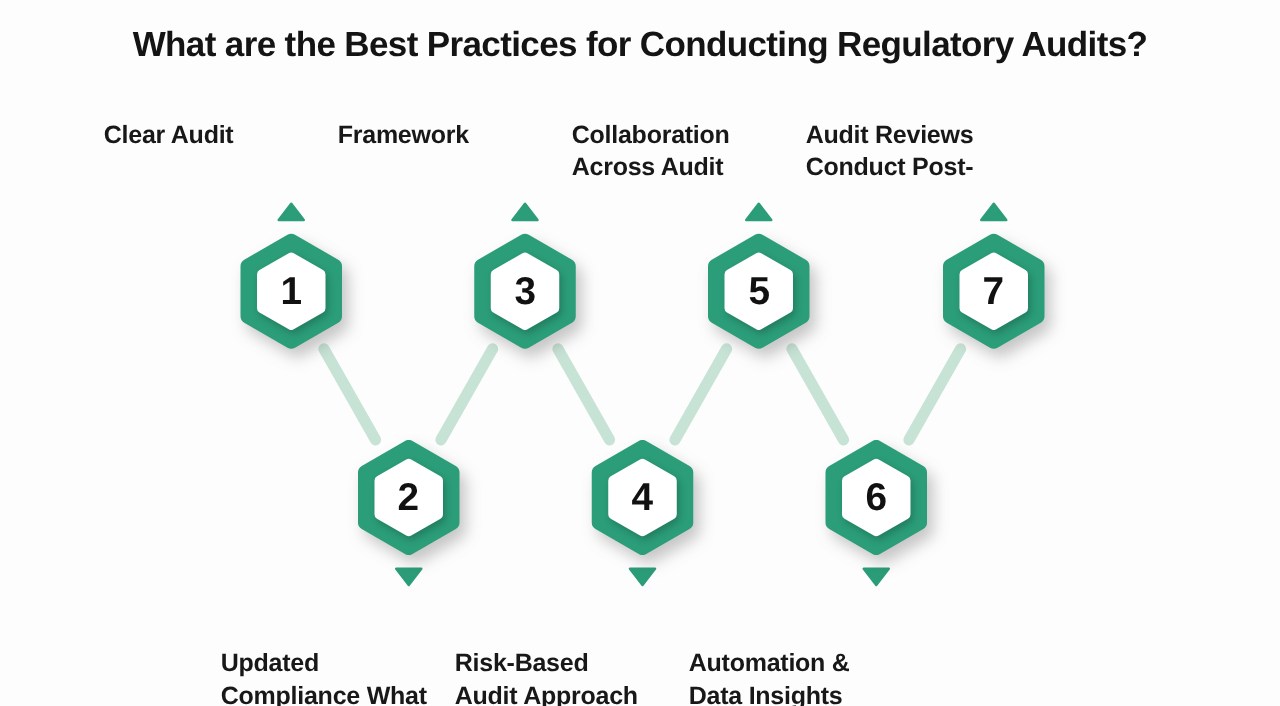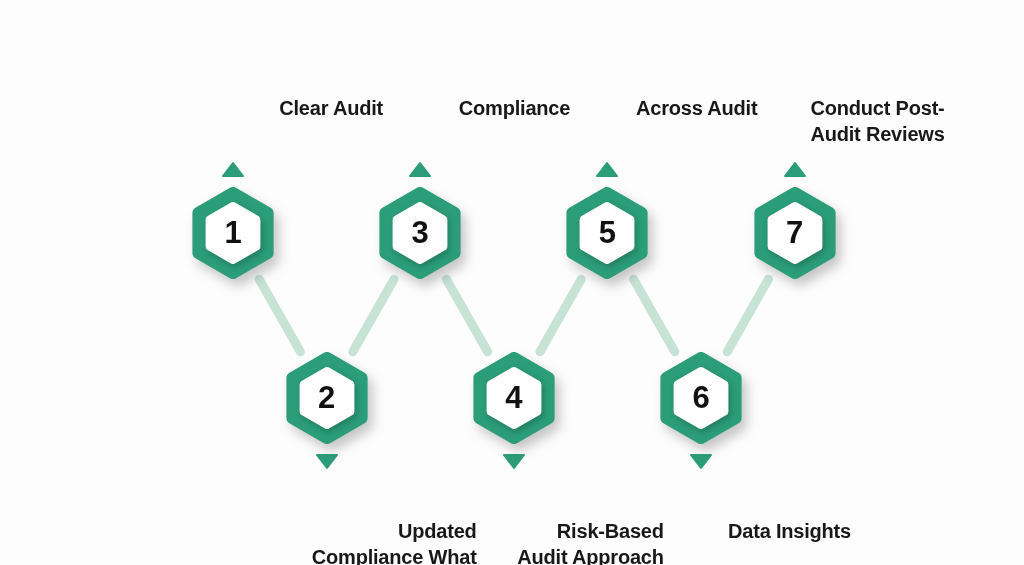--- a/index.html
+++ b/index.html
@@ -81,34 +81,35 @@
     stroke: var(--green);
     stroke-width: 2;
     stroke-linejoin: round;
   }
   .node.top .arrow { top: -71px; }
   .node.bottom .arrow { top: 56px; }
   .label {
     position: absolute;
     left: -150px;
     width: 300px;
-    text-align: right;
+    text-align: left;
     font-size: 20px;
     font-weight: 700;
     line-height: 26px;
     letter-spacing: -0.2px;
     color: #181818;
   }
   .node.top .label { top: -138px; }
   .node.bottom .label { top: 84px; margin-top: 36px; }
 </style>
 </head>
 <body>
 
 <div class="canvas">
+  <h1 class="title">What are the Best Practices for Conducting Regulatory Audits?</h1>
   <svg class="connector-layer" viewBox="0 0 1024 565" xmlns="http://www.w3.org/2000/svg">
       <line x1="259.2" y1="279.2" x2="300.4" y2="351.8"></line>
       <line x1="352.8" y1="351.8" x2="394.0" y2="279.2"></line>
       <line x1="446.4" y1="279.2" x2="487.6" y2="351.8"></line>
       <line x1="540.0" y1="351.8" x2="581.2" y2="279.2"></line>
       <line x1="633.6" y1="279.2" x2="674.8" y2="351.8"></line>
       <line x1="727.2" y1="351.8" x2="768.4" y2="279.2"></line>
     </svg>
 <div class="node top" style="left: 233px; top: 233px;">
     <div class="label">
@@ -132,21 +133,21 @@
       <polygon points="1,1 21,1 11,14"></polygon>
     </svg>
     <svg class="hex" width="120" height="130" viewBox="-60 -65 120 130" xmlns="http://www.w3.org/2000/svg">
       <polygon class="hex-outer" points="0,-40 34.6,-20 34.6,20 0,40 -34.6,20 -34.6,-20"></polygon>
       <polygon class="hex-inner" points="0,-27 23.4,-13.5 23.4,13.5 0,27 -23.4,13.5 -23.4,-13.5"></polygon>
     </svg>
     <div class="num">2</div>
   </div>
     <div class="node top" style="left: 420.2px; top: 233px;">
     <div class="label">
-      <div class="line l1">Compliance</div>
+      <div class="line l1">Framework</div>
     </div>
     <svg class="arrow" width="22" height="15" viewBox="0 0 22 15" xmlns="http://www.w3.org/2000/svg">
       <polygon points="11,1 21,14 1,14"></polygon>
     </svg>
     <svg class="hex" width="120" height="130" viewBox="-60 -65 120 130" xmlns="http://www.w3.org/2000/svg">
       <polygon class="hex-outer" points="0,-40 34.6,-20 34.6,20 0,40 -34.6,20 -34.6,-20"></polygon>
       <polygon class="hex-inner" points="0,-27 23.4,-13.5 23.4,13.5 0,27 -23.4,13.5 -23.4,-13.5"></polygon>
     </svg>
     <div class="num">3</div>
   </div>
@@ -159,48 +160,50 @@
       <polygon points="1,1 21,1 11,14"></polygon>
     </svg>
     <svg class="hex" width="120" height="130" viewBox="-60 -65 120 130" xmlns="http://www.w3.org/2000/svg">
       <polygon class="hex-outer" points="0,-40 34.6,-20 34.6,20 0,40 -34.6,20 -34.6,-20"></polygon>
       <polygon class="hex-inner" points="0,-27 23.4,-13.5 23.4,13.5 0,27 -23.4,13.5 -23.4,-13.5"></polygon>
     </svg>
     <div class="num">4</div>
   </div>
     <div class="node top" style="left: 607.4px; top: 233px;">
     <div class="label">
+      <div class="line l1">Collaboration</div>
       <div class="line l2">Across Audit</div>
     </div>
     <svg class="arrow" width="22" height="15" viewBox="0 0 22 15" xmlns="http://www.w3.org/2000/svg">
       <polygon points="11,1 21,14 1,14"></polygon>
     </svg>
     <svg class="hex" width="120" height="130" viewBox="-60 -65 120 130" xmlns="http://www.w3.org/2000/svg">
       <polygon class="hex-outer" points="0,-40 34.6,-20 34.6,20 0,40 -34.6,20 -34.6,-20"></polygon>
       <polygon class="hex-inner" points="0,-27 23.4,-13.5 23.4,13.5 0,27 -23.4,13.5 -23.4,-13.5"></polygon>
     </svg>
     <div class="num">5</div>
   </div>
     <div class="node bottom" style="left: 701px; top: 398px;">
     <div class="label">
+      <div class="line l1">Automation &amp;</div>
       <div class="line l2">Data Insights</div>
     </div>
     <svg class="arrow" width="22" height="15" viewBox="0 0 22 15" xmlns="http://www.w3.org/2000/svg">
       <polygon points="1,1 21,1 11,14"></polygon>
     </svg>
     <svg class="hex" width="120" height="130" viewBox="-60 -65 120 130" xmlns="http://www.w3.org/2000/svg">
       <polygon class="hex-outer" points="0,-40 34.6,-20 34.6,20 0,40 -34.6,20 -34.6,-20"></polygon>
       <polygon class="hex-inner" points="0,-27 23.4,-13.5 23.4,13.5 0,27 -23.4,13.5 -23.4,-13.5"></polygon>
     </svg>
     <div class="num">6</div>
   </div>
     <div class="node top" style="left: 794.6px; top: 233px;">
     <div class="label">
+      <div class="line l2">Audit Reviews</div>
       <div class="line l1">Conduct Post-</div>
-      <div class="line l2">Audit Reviews</div>
     </div>
     <svg class="arrow" width="22" height="15" viewBox="0 0 22 15" xmlns="http://www.w3.org/2000/svg">
       <polygon points="11,1 21,14 1,14"></polygon>
     </svg>
     <svg class="hex" width="120" height="130" viewBox="-60 -65 120 130" xmlns="http://www.w3.org/2000/svg">
       <polygon class="hex-outer" points="0,-40 34.6,-20 34.6,20 0,40 -34.6,20 -34.6,-20"></polygon>
       <polygon class="hex-inner" points="0,-27 23.4,-13.5 23.4,13.5 0,27 -23.4,13.5 -23.4,-13.5"></polygon>
     </svg>
     <div class="num">7</div>
   </div>

